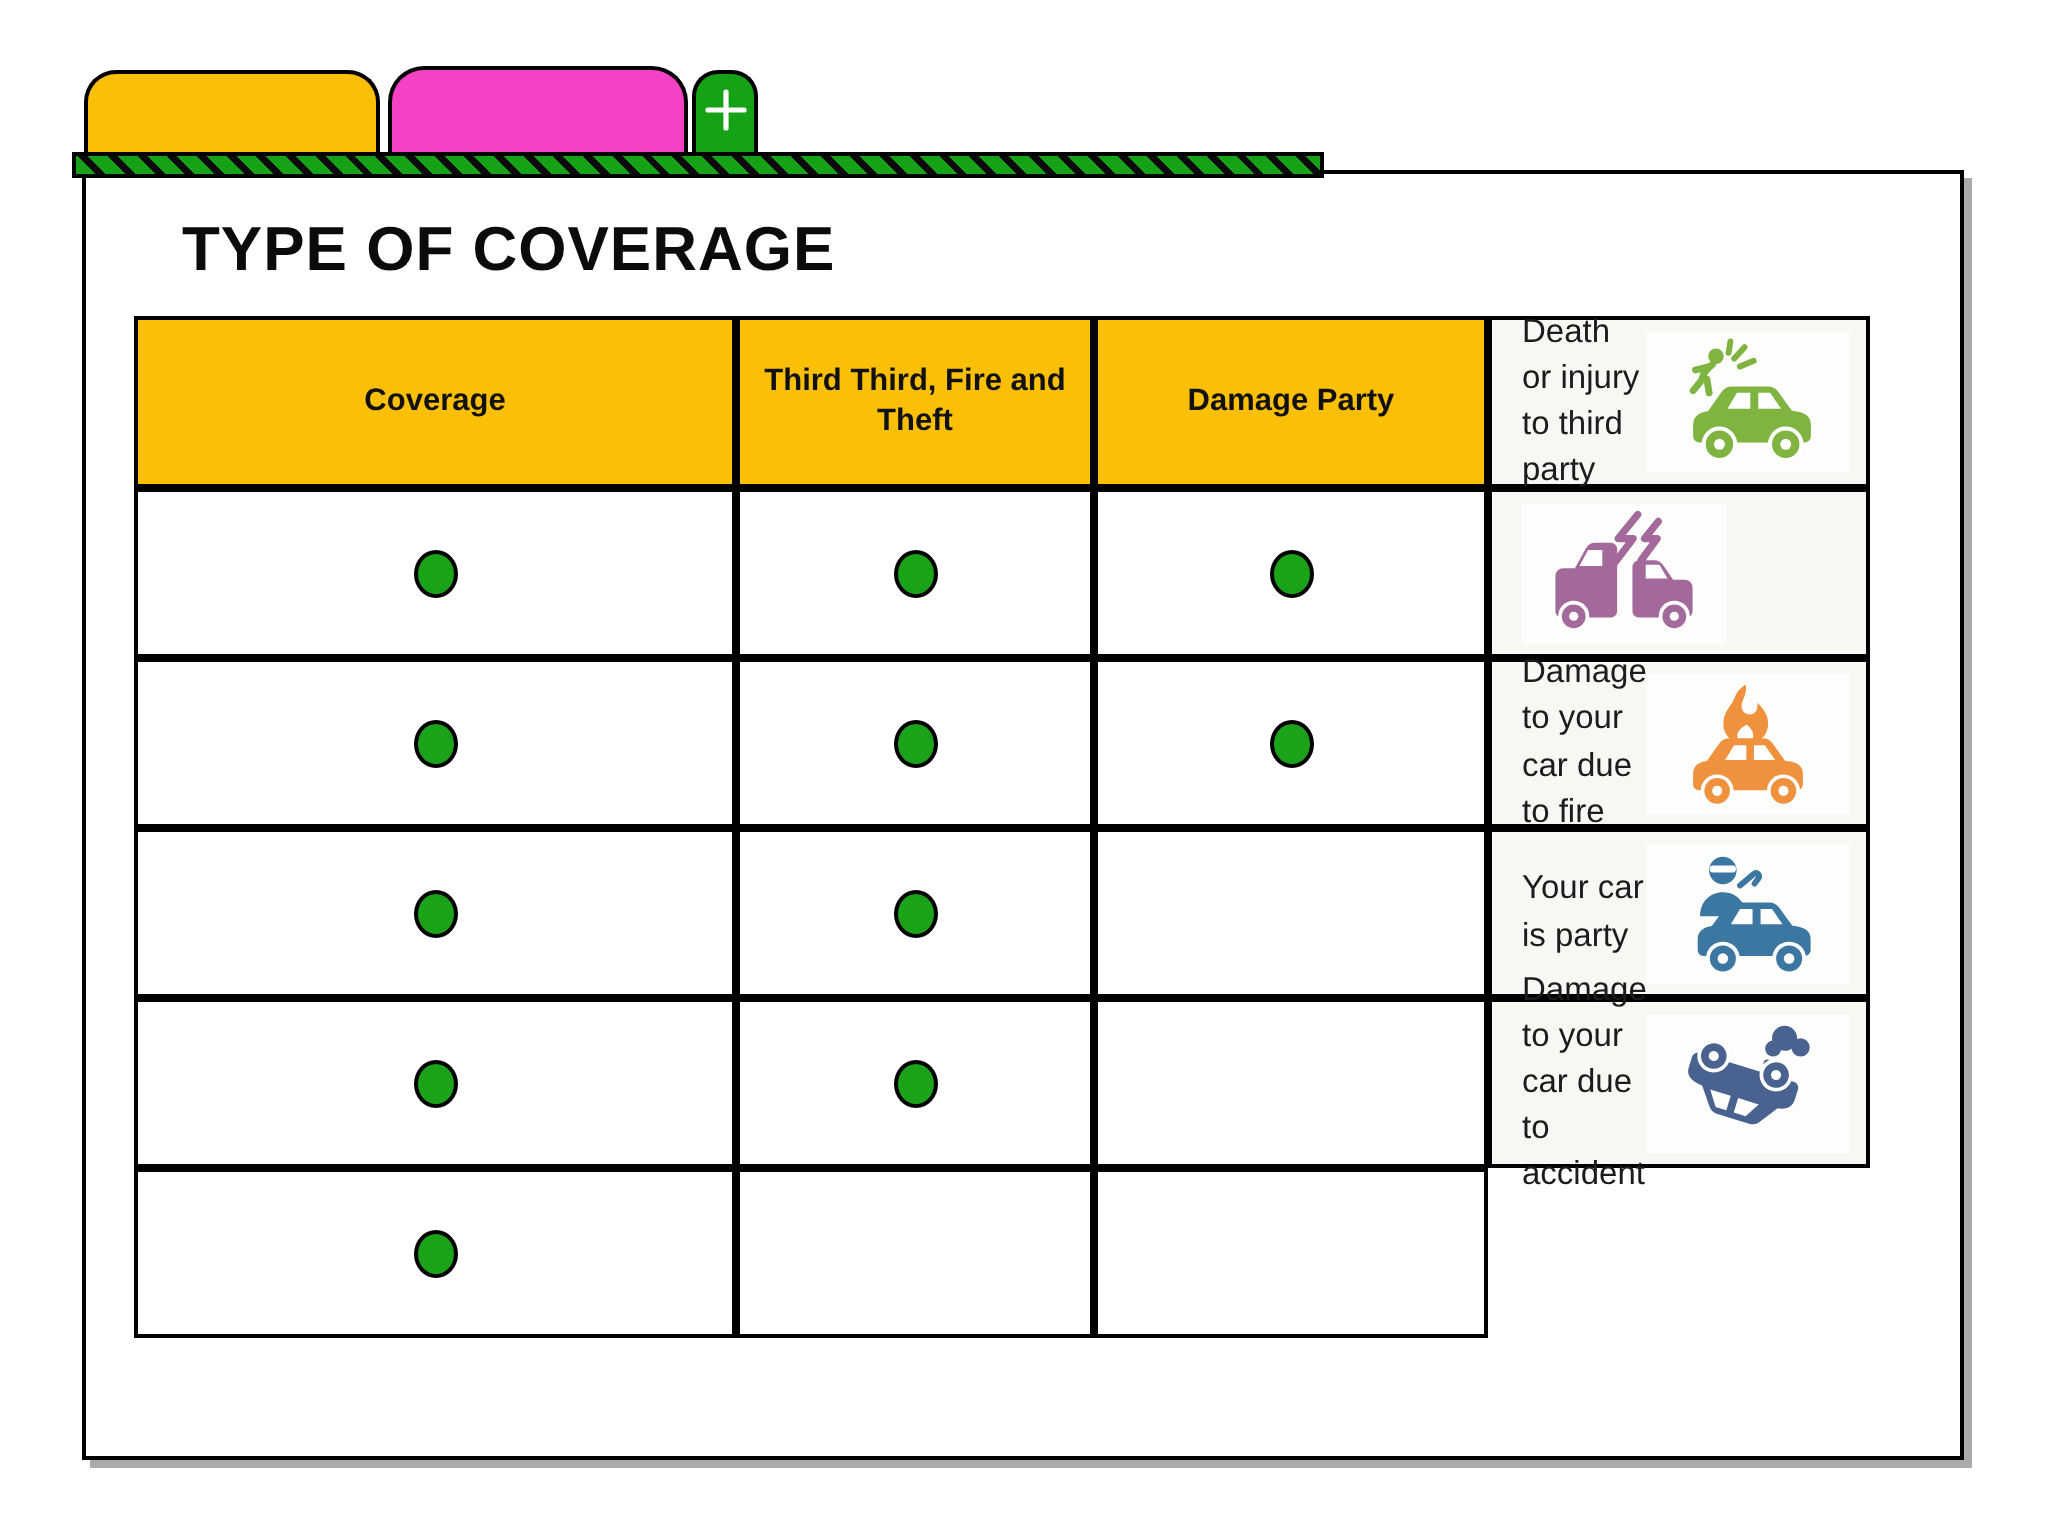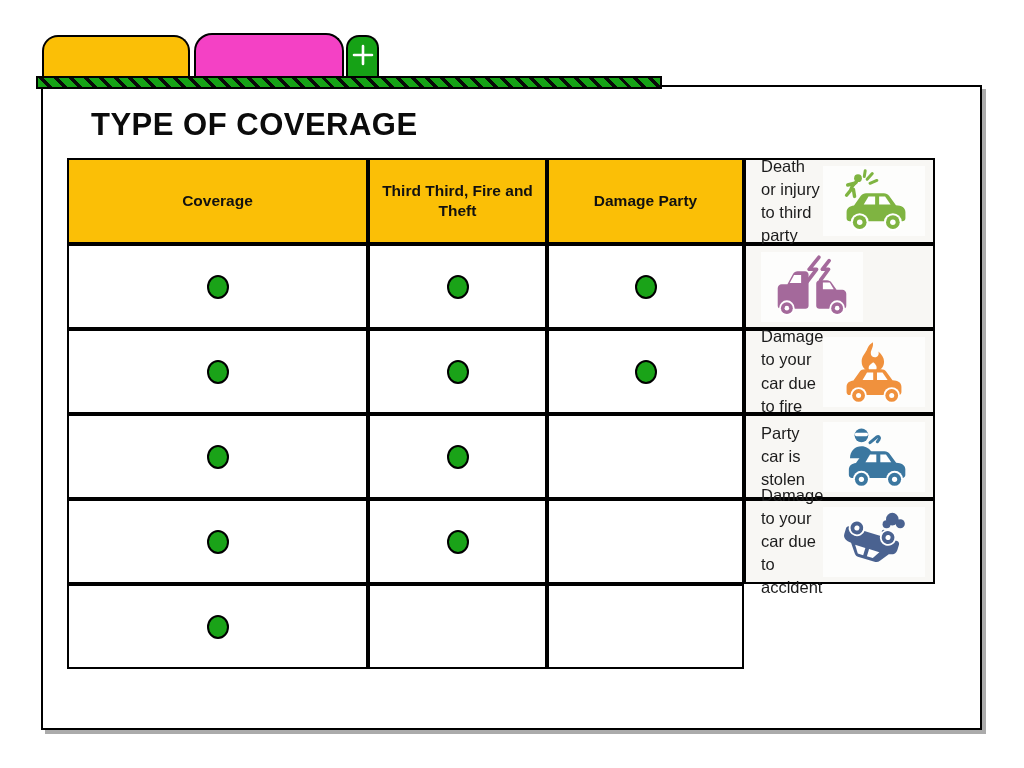--- a/index.html
+++ b/index.html
@@ -168,21 +168,21 @@
         </span>
       </div>
       <div class="cell dot-cell">
         <span class="dot"></span>
       </div>
       <div class="cell dot-cell">
         <span class="dot"></span>
       </div>
       <div class="cell dot-cell"></div>
       <div class="cell label-cell">
-        <span class="row-label">Party car is stolen</span>
+        <span class="row-label">Your car is party</span>
         <span class="icon-box">
           <svg class="ic-blue" viewBox="0 0 68 56" xmlns="http://www.w3.org/2000/svg">
     <circle cx="23" cy="9" r="6" fill="currentColor"></circle>
     <rect x="17.3" y="6.8" width="11.4" height="3" rx="1.3" fill="#fff"></rect>
     <path d="M13 29 c0-6.5 4.5-10.5 10-10.5 4 0 7.2 2 9 5.4 l-3.6 5.1 H13 z" fill="currentColor"></path>
     <path d="M30.5 15.5 l6-5 c1.5-1.2 3 .5 2 2 l-1.6 2.2" fill="none" stroke="currentColor" stroke-width="2.6" stroke-linecap="round"></path>
     <path d="M12 39 c0-3.6 2.7-5.4 6.2-5.8 l5.8-8 c.9-1.4 2.6-2.2 4.4-2.2 h14.8 c1.8 0 3.5 .8 4.4 2.2 l5.8 7.9 c4.6 .3 8 2 8 5.7 v5 c0 1.4-1.2 2.6-2.6 2.6 H14.6 c-1.4 0-2.6-1.2-2.6-2.6 z" fill="currentColor"></path>
     <path d="M26.5 32.5 l4-6.7 h5.5 v6.7 z" fill="#fff"></path>
     <path d="M39.5 25.8 h5 l4.6 6.7 h-9.6 z" fill="#fff"></path>
     <circle cx="23" cy="47.5" r="7.4" fill="#fff"></circle>

